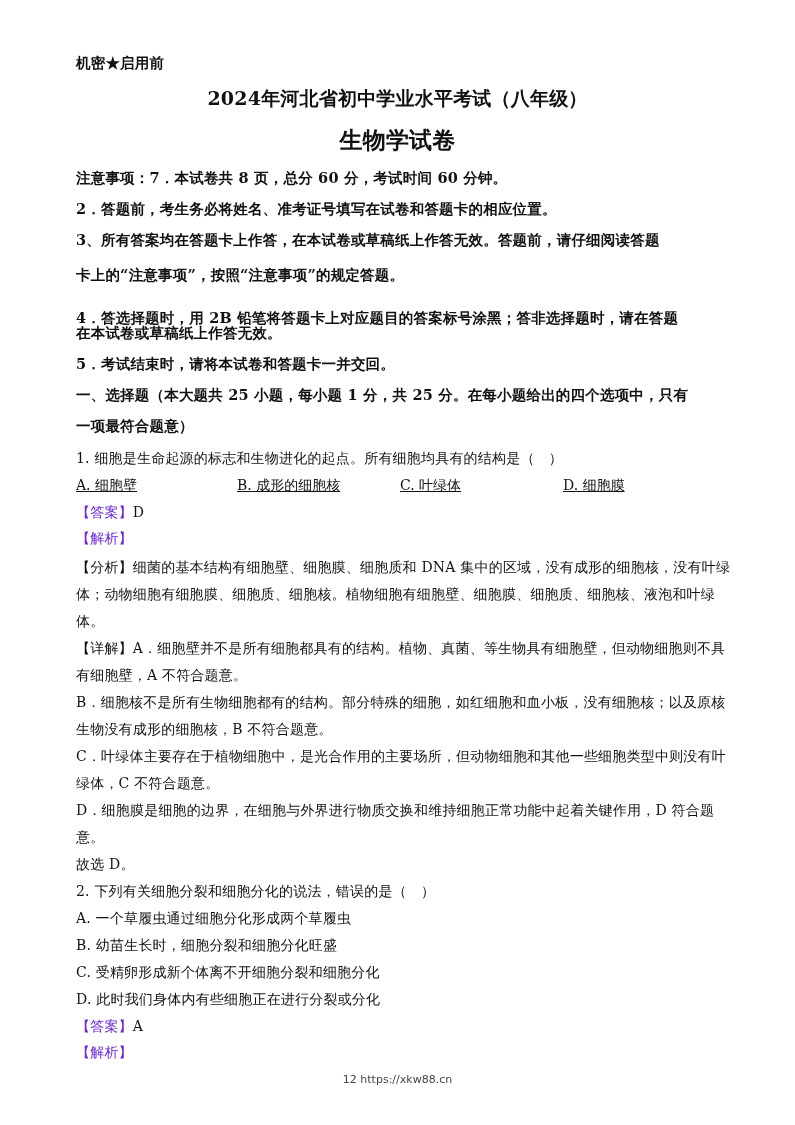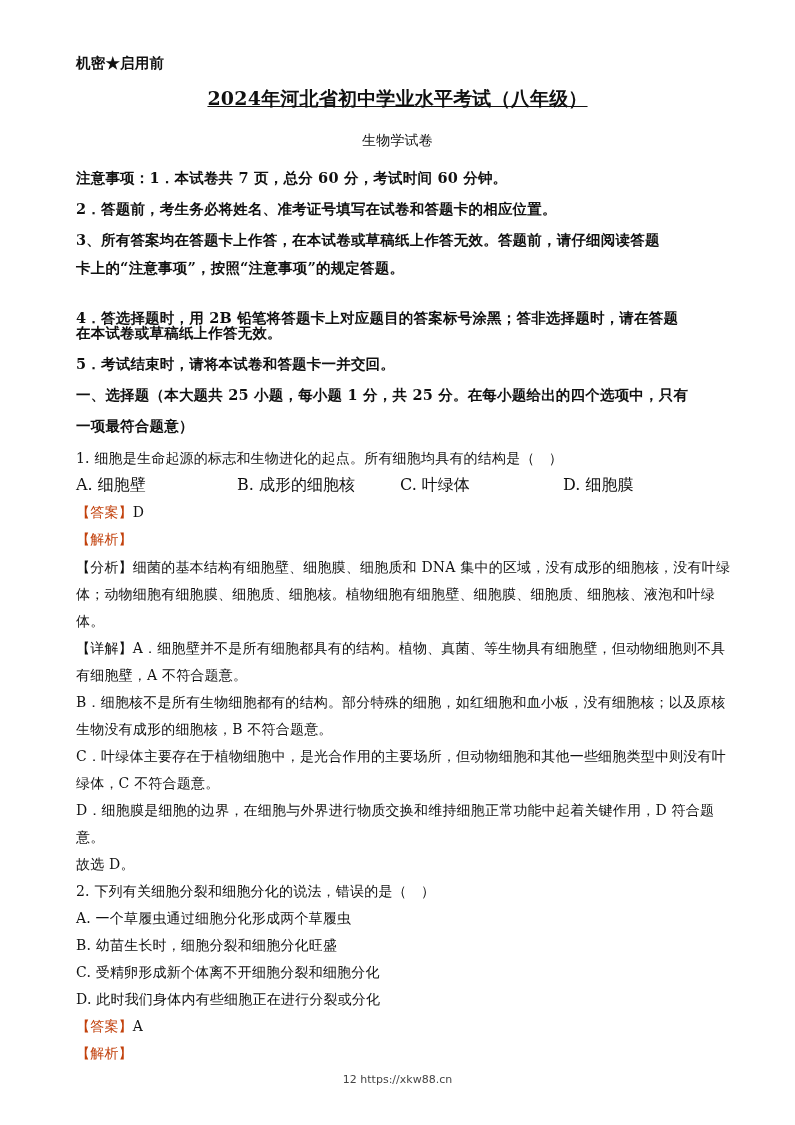--- a/index.html
+++ b/index.html
@@ -4,39 +4,39 @@
 <style>
   html, body { margin: 0; padding: 0; background: #ffffff; }
   body { width: 795px; height: 1125px; position: relative; overflow: hidden;
          font-family: "DejaVu Serif", "Liberation Serif", serif; color: #111; }
   .page { position: absolute; left: 0; top: 0; width: 795px; height: 1041px; }
   .line { position: absolute; left: 76px; width: 650px; white-space: nowrap;
           font-size: 14px; line-height: 20px; letter-spacing: 0.2px; }
   .bold { font-weight: bold; font-size: 14.5px; }
   .center { left: 0; width: 795px; text-align: center; }
   .title1 { font-size: 19px; font-weight: bold; }
-  .title2 { font-size: 14px; font-weight: normal; }
-  .blue { color: #c2410c; }
-  .opt { position: absolute; white-space: nowrap; font-size: 16px; line-height: 20px; }
+  .title2 { font-size: 23px; font-weight: bold; }
+  .blue { color: #6d28d9; font-family: Liberation Serif, serif; }
+  .opt { position: absolute; white-space: nowrap; font-size: 14px; line-height: 20px; text-decoration: underline; }
   .footer { position: absolute; left: 0; width: 795px; text-align: center; top: 1073px;
             font-family: "DejaVu Sans", "Liberation Sans", sans-serif; font-size: 11px; color: #444; }
 </style>
 </head>
 <body>
 
 <div class="page">
 
   <div class="line bold" style="top:53px;">机密★启用前</div>
-  <div class="line center title1" style="top:88px;text-decoration:underline;">2024年河北省初中学业水平考试（八年级）</div>
+  <div class="line center title1" style="top:88px;">2024年河北省初中学业水平考试（八年级）</div>
   <div class="line center title2" style="top:130px;">生物学试卷</div>
 
-  <div class="line bold" style="top:168px;">注意事项：1．本试卷共 7 页，总分 60 分，考试时间 60 分钟。</div>
+  <div class="line bold" style="top:168px;">注意事项：7．本试卷共 8 页，总分 60 分，考试时间 60 分钟。</div>
   <div class="line bold" style="top:199px;">2．答题前，考生务必将姓名、准考证号填写在试卷和答题卡的相应位置。</div>
   <div class="line bold" style="top:230px;">3、所有答案均在答题卡上作答，在本试卷或草稿纸上作答无效。答题前，请仔细阅读答题</div>
-  <div class="line bold" style="top:258px;">卡上的“注意事项”，按照“注意事项”的规定答题。</div>
+  <div class="line bold" style="top:265px;">卡上的“注意事项”，按照“注意事项”的规定答题。</div>
   <div class="line bold" style="top:308px;">4．答选择题时，用 2B 铅笔将答题卡上对应题目的答案标号涂黑；答非选择题时，请在答题</div>
   <div class="line bold" style="top:323px;">在本试卷或草稿纸上作答无效。</div>
   <div class="line bold" style="top:354px;">5．考试结束时，请将本试卷和答题卡一并交回。</div>
 
   <div class="line bold" style="top:385px;">一、选择题（本大题共 25 小题，每小题 1 分，共 25 分。在每小题给出的四个选项中，只有</div>
   <div class="line bold" style="top:416px;">一项最符合题意）</div>
 
   <div class="line" style="top:448px;">1. 细胞是生命起源的标志和生物进化的起点。所有细胞均具有的结构是（　）</div>
   <div class="opt" style="top:475px; left:76px;">A. 细胞壁</div>
   <div class="opt" style="top:475px; left:237px;">B. 成形的细胞核</div>

